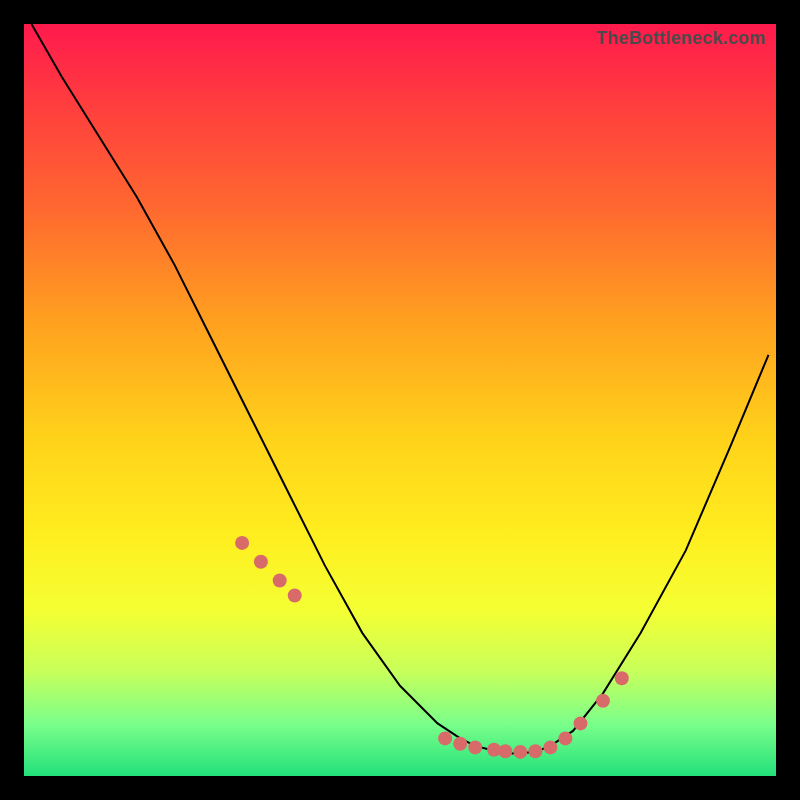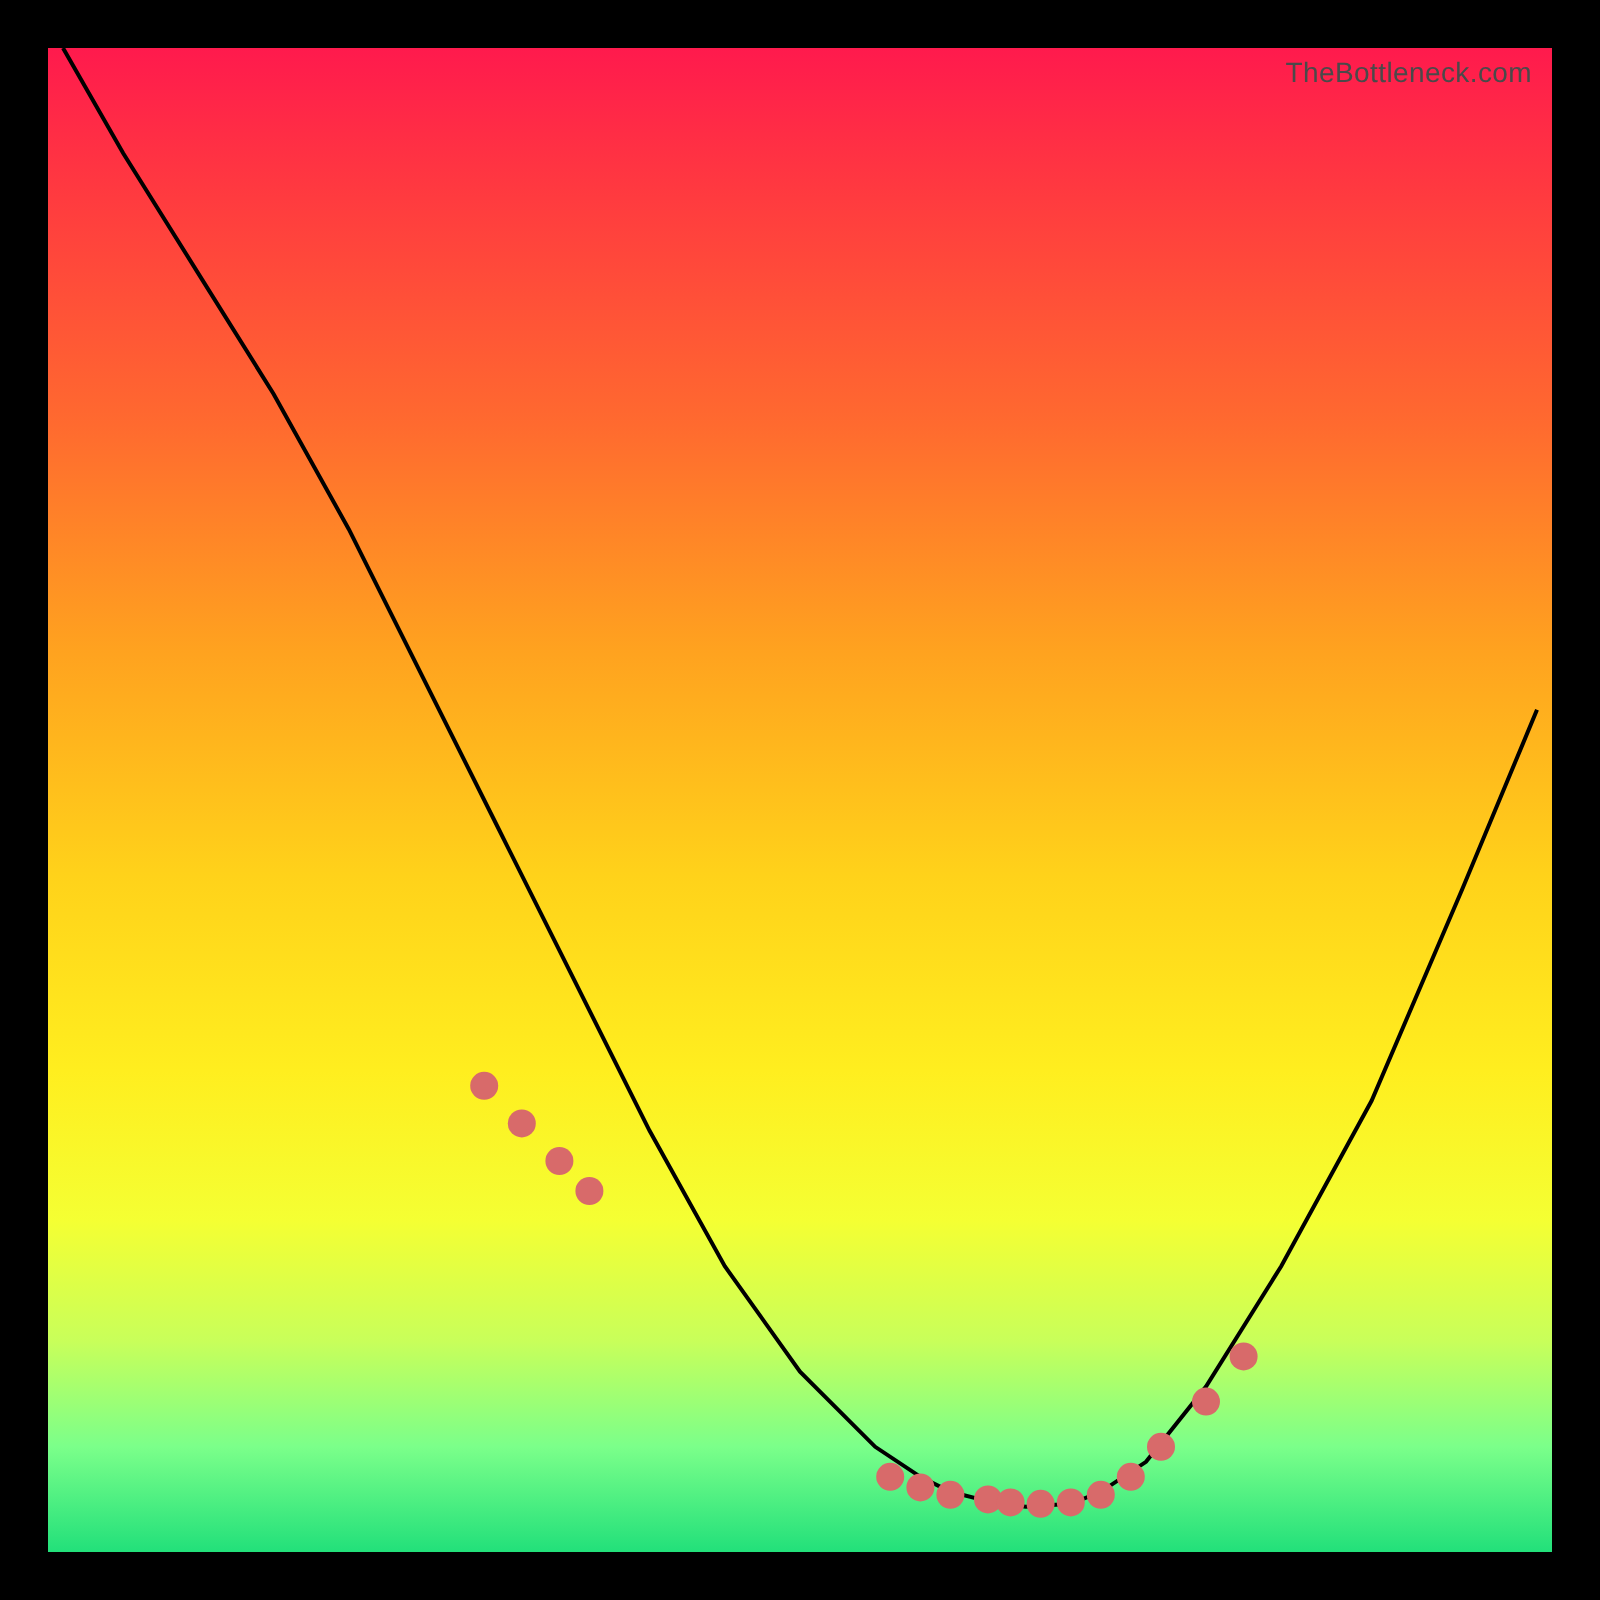--- a/index.html
+++ b/index.html
@@ -28,22 +28,22 @@
       #c8ff5a 86%,
       #7bff8a 93%,
       #22e07a 100%
     );
   }
   .watermark {
     position: absolute;
     top: 4px;
     right: 10px;
     color: #4a4a4a;
-    font-size: 14px;
-    font-weight: 400;
+    font-size: 18px;
+    font-weight: 700;
     letter-spacing: 0.2px;
     z-index: 5;
   }
   svg.plot {
     position: absolute;
     left: 0;
     top: 0;
     width: 752px;
     height: 752px;
     z-index: 3;

